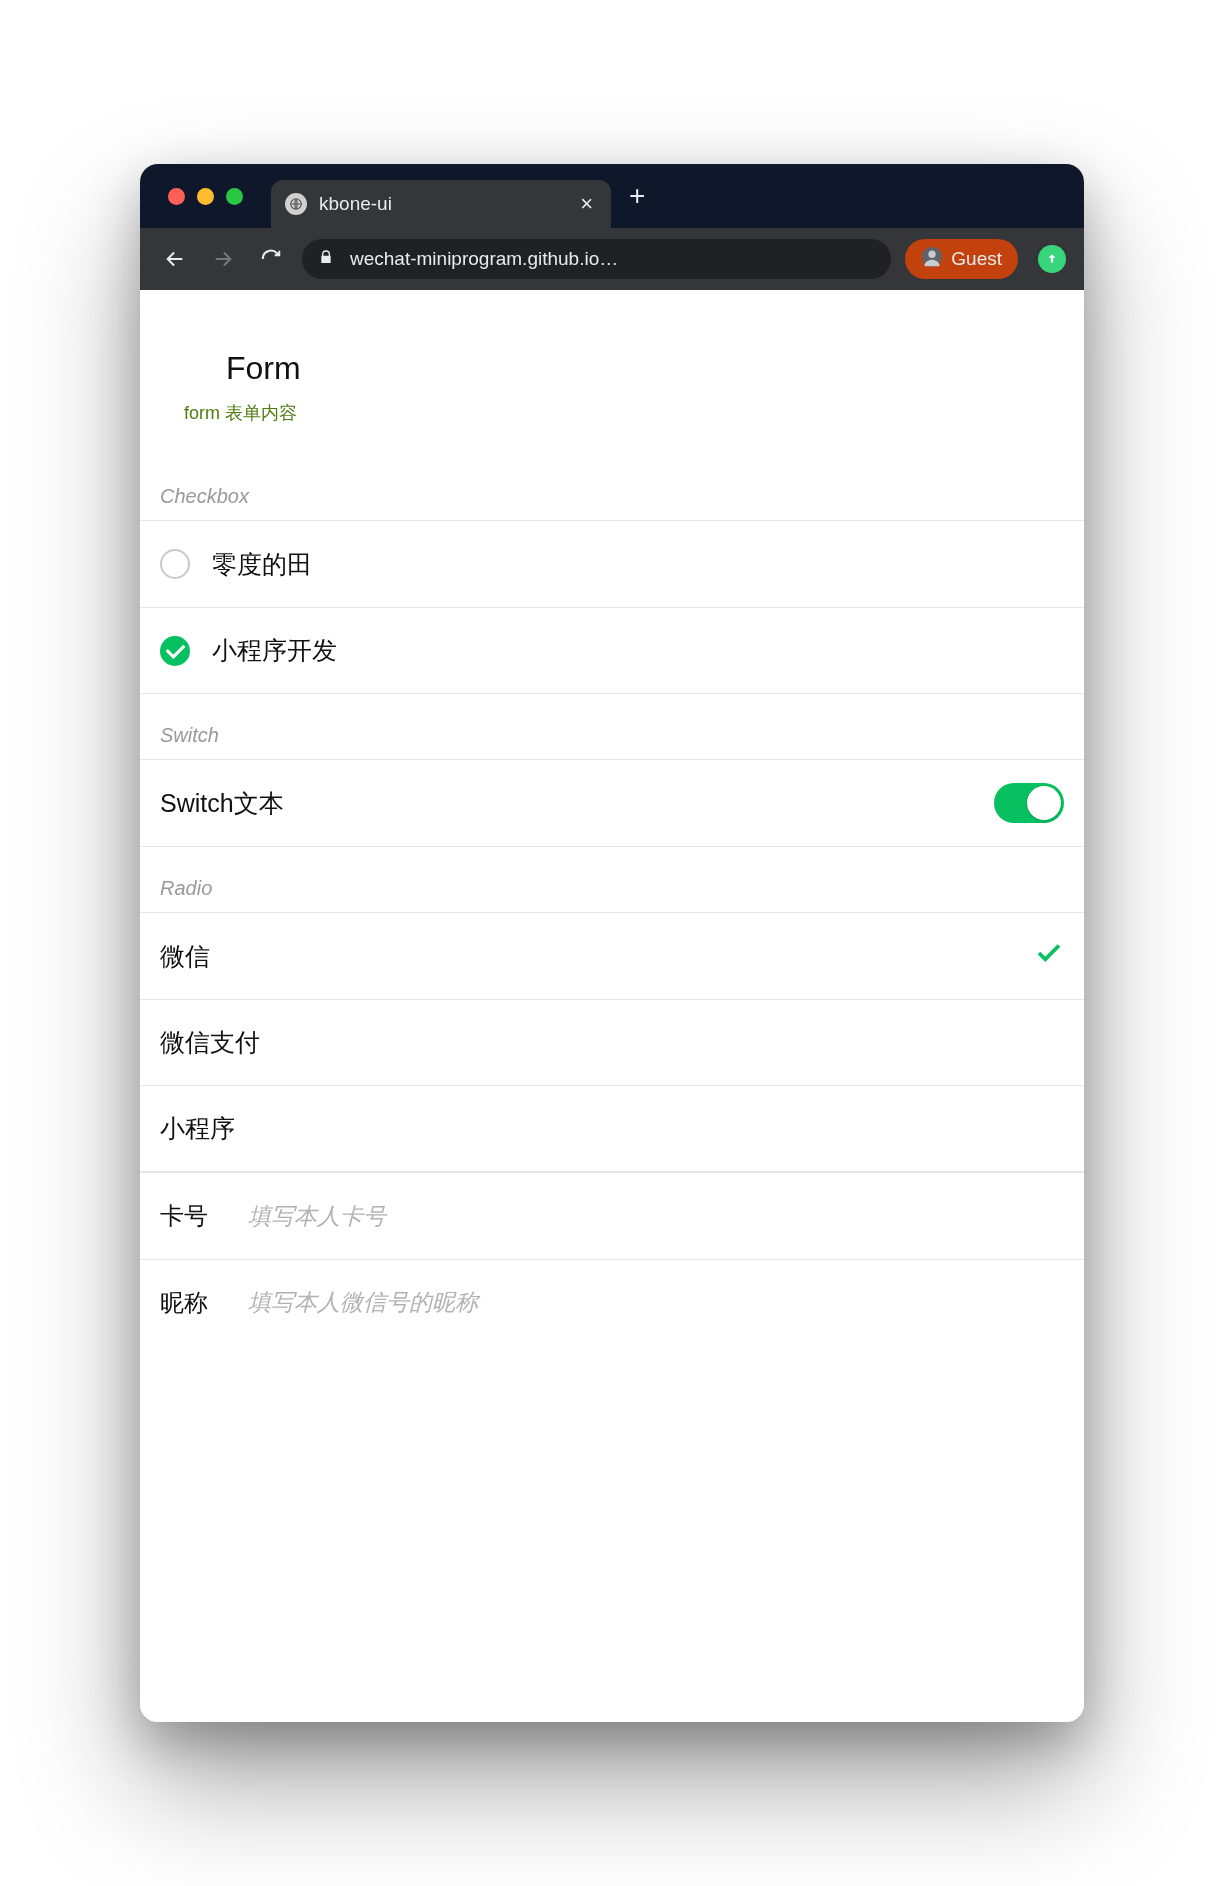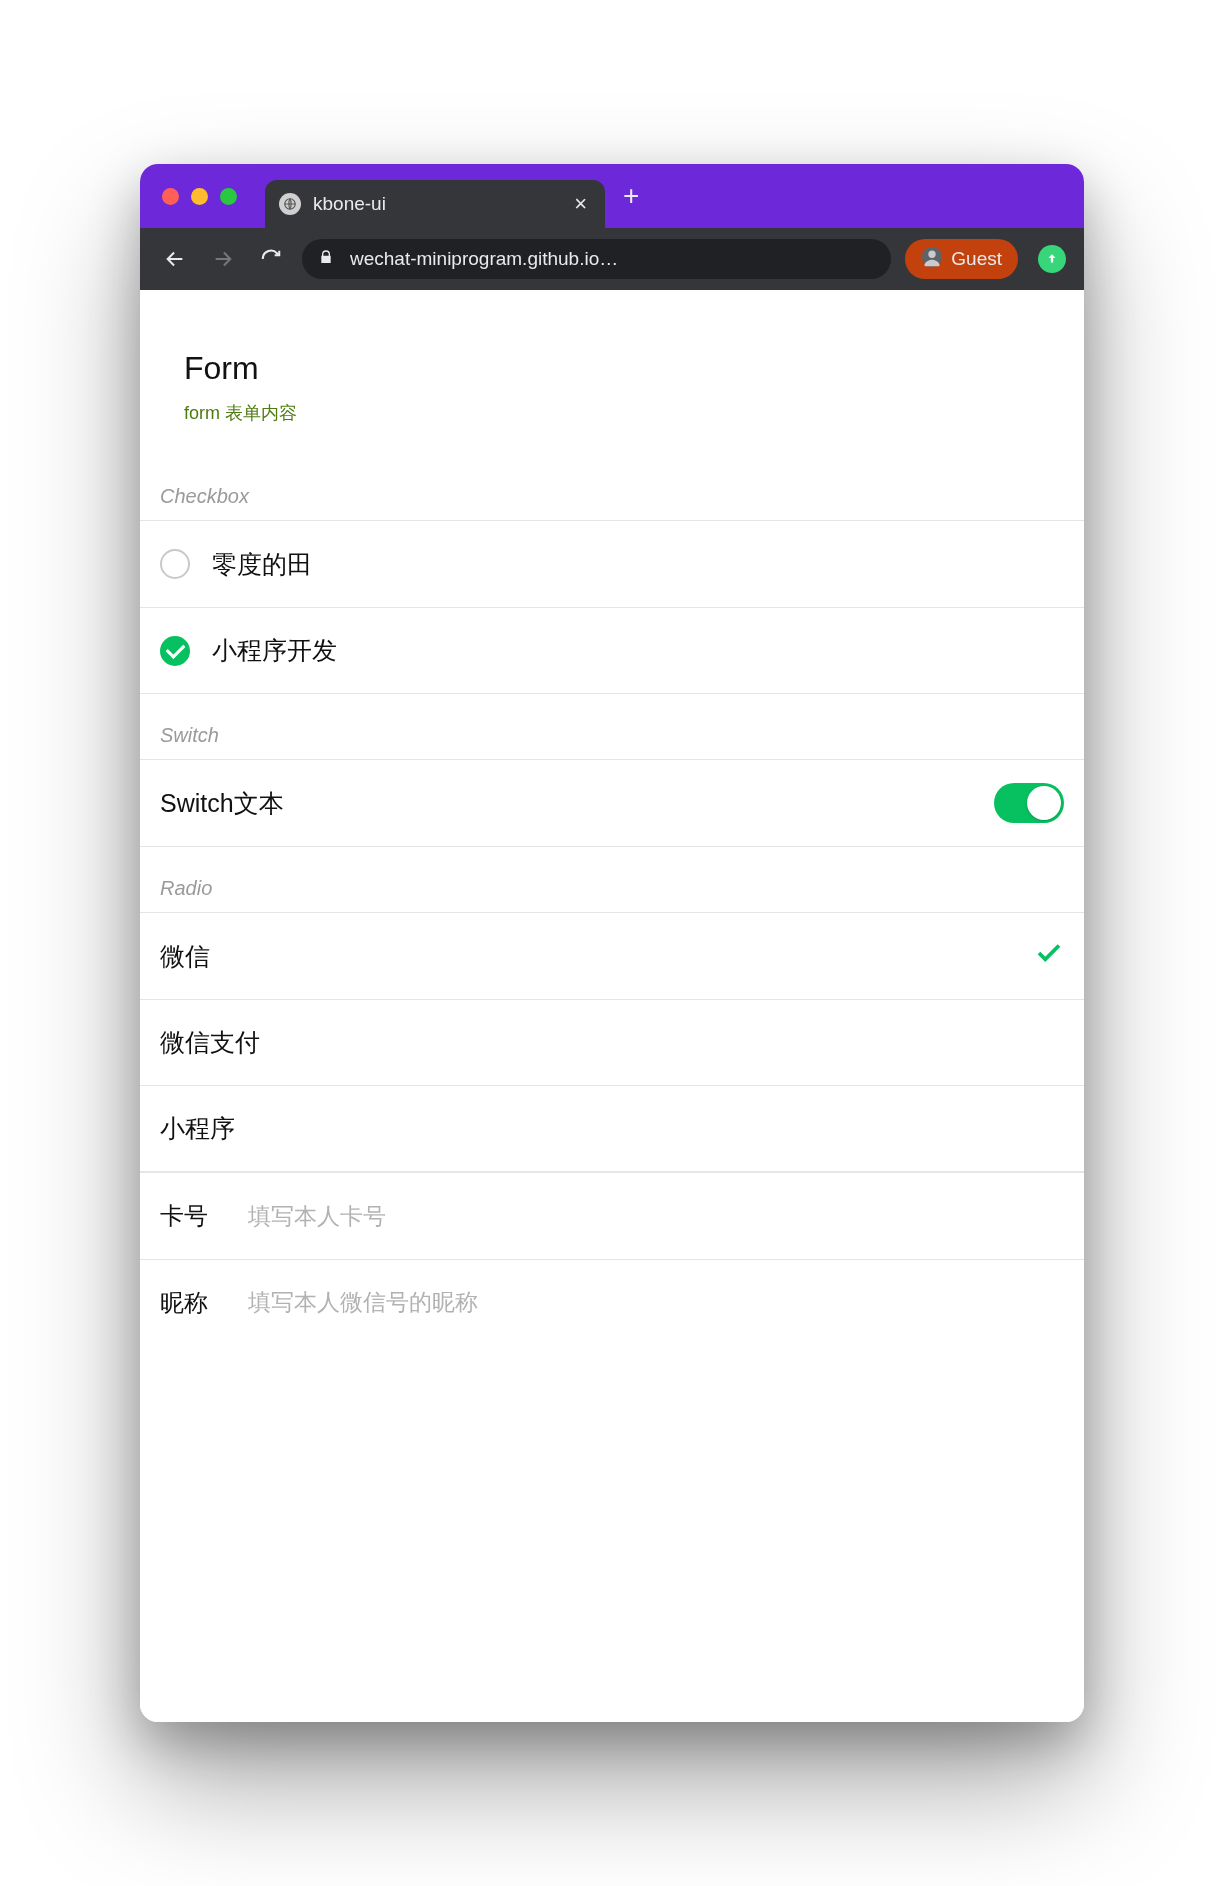--- a/index.html
+++ b/index.html
@@ -20,24 +20,24 @@
   overflow: hidden;
   box-shadow: 0 60px 120px rgba(0,0,0,.35), 0 20px 50px rgba(0,0,0,.25);
   background: #fff;
   display: flex;
   flex-direction: column;
 }
 
 
 .tabstrip {
   height: 64px;
-  background: #6d28d9;
+  background: #0f172a;
   display: flex;
   align-items: center;
-  padding-left: 22px;
+  padding-left: 28px;
 }
 .traffic { display: flex; gap: 12px; margin-right: 28px; }
 .dot { width: 17px; height: 17px; border-radius: 50%; }
 .dot.red { background: #ff5f57; }
 .dot.yellow { background: #febc2e; }
 .dot.green { background: #28c840; }
 
 .tab {
   display: flex; align-items: center;
   background: #35363a;
@@ -96,21 +96,21 @@
 }
 .ext-dot svg { width:14px; height:14px; }
 
 
 .page {
   flex: 1;
   background: #fff;
   overflow: hidden;
 }
 .page-header { padding: 60px 44px 30px 44px; }
-.page-title { font-size: 32px; font-weight: 500; color: #111; margin-bottom: 14px; }
+.page-title { font-size: 32px; font-weight: 500; color: #111; margin-bottom: 14px; margin-left: 42px; }
 .page-sub { font-size: 18px; color: #4d7c0f; }
 
 .group-title {
   font-size: 20px;
   color: #9a9a9a;
   padding: 30px 20px 12px 20px;
   font-style: italic;
 }
 
 .cells { border-top: 1px solid #e5e5e5; border-bottom: 1px solid #e5e5e5; }
@@ -150,20 +150,21 @@
   box-shadow: 0 1px 3px rgba(0,0,0,.2);
 }
 
 .radio-check { color:#07c160; font-size:30px; }
 
 .form-cell { gap: 12px; }
 .form-cell .label { width: 76px; font-size: 24px; color:#111; flex-shrink:0;}
 .form-cell .input {
   border:none; outline:none; font-size: 23px; color:#3b82f6;
   flex:1;
+  font-style:italic;
 }
 .form-cell .input::placeholder { color:#b2b2b2; }
 </style>
 </head>
 <body>
 
 <div class="window-wrap">
 
   <div class="tabstrip">
     <div class="traffic">

